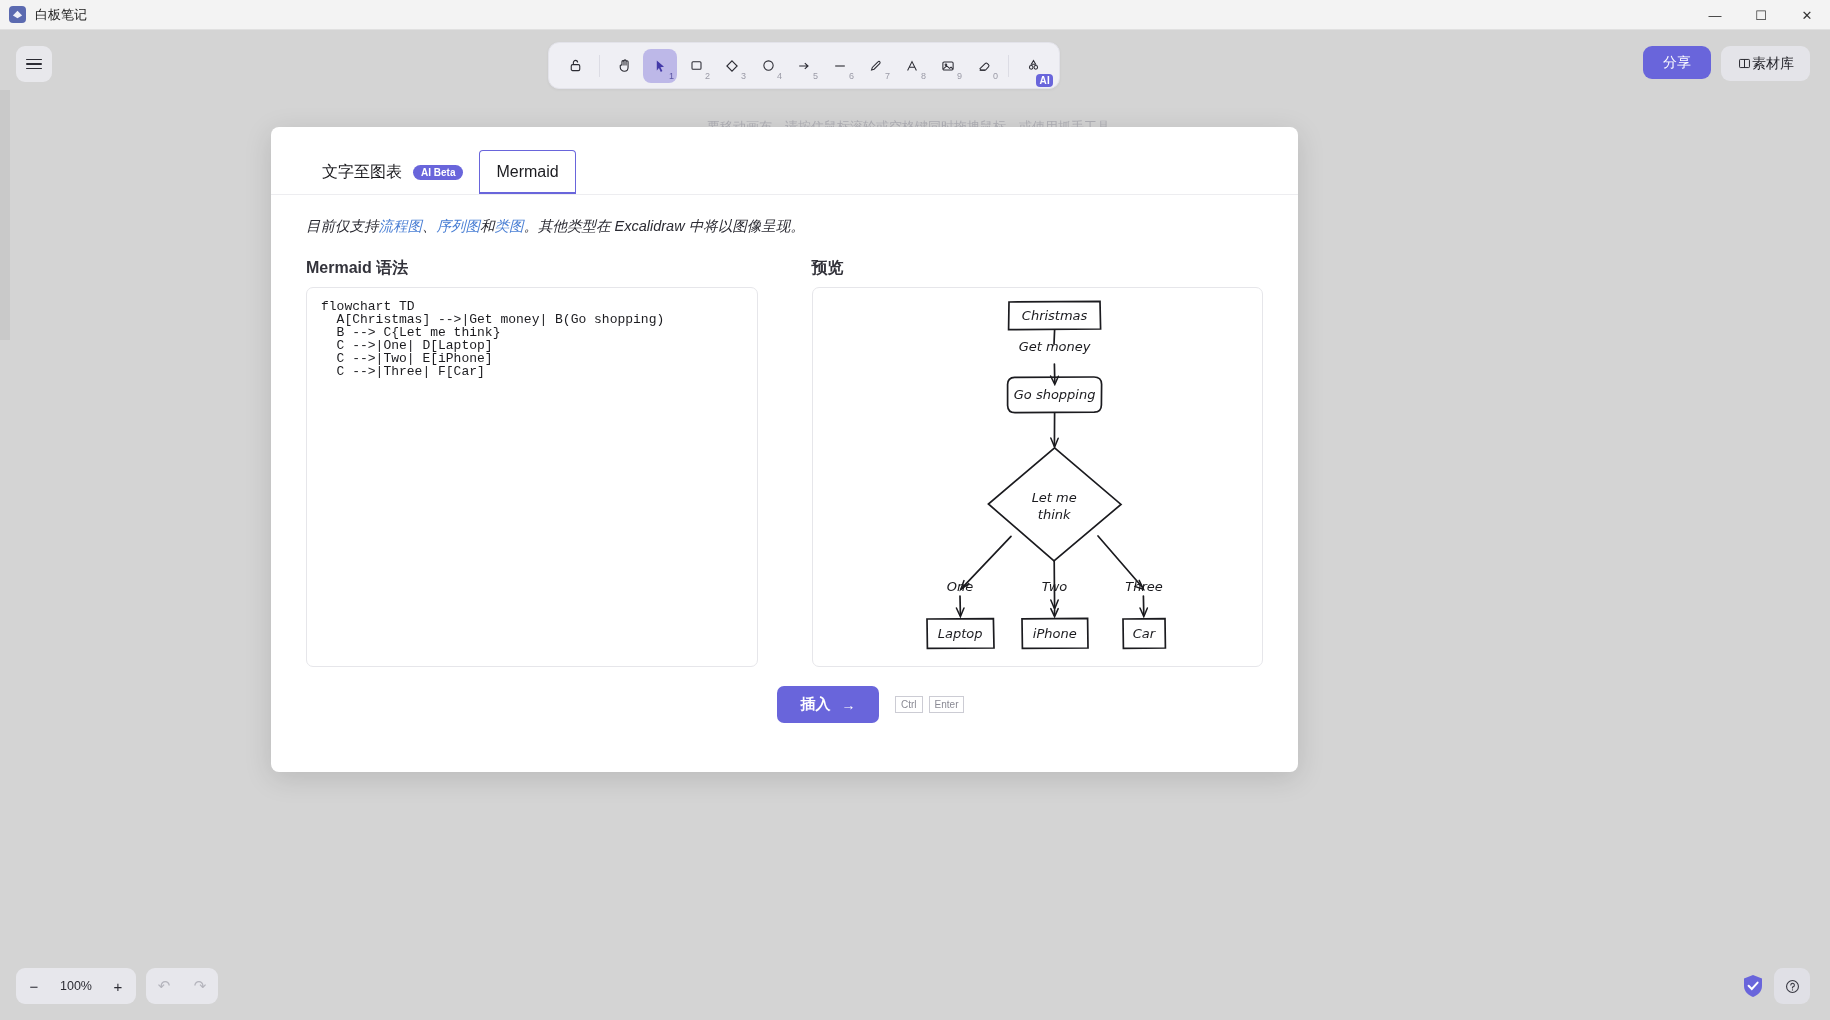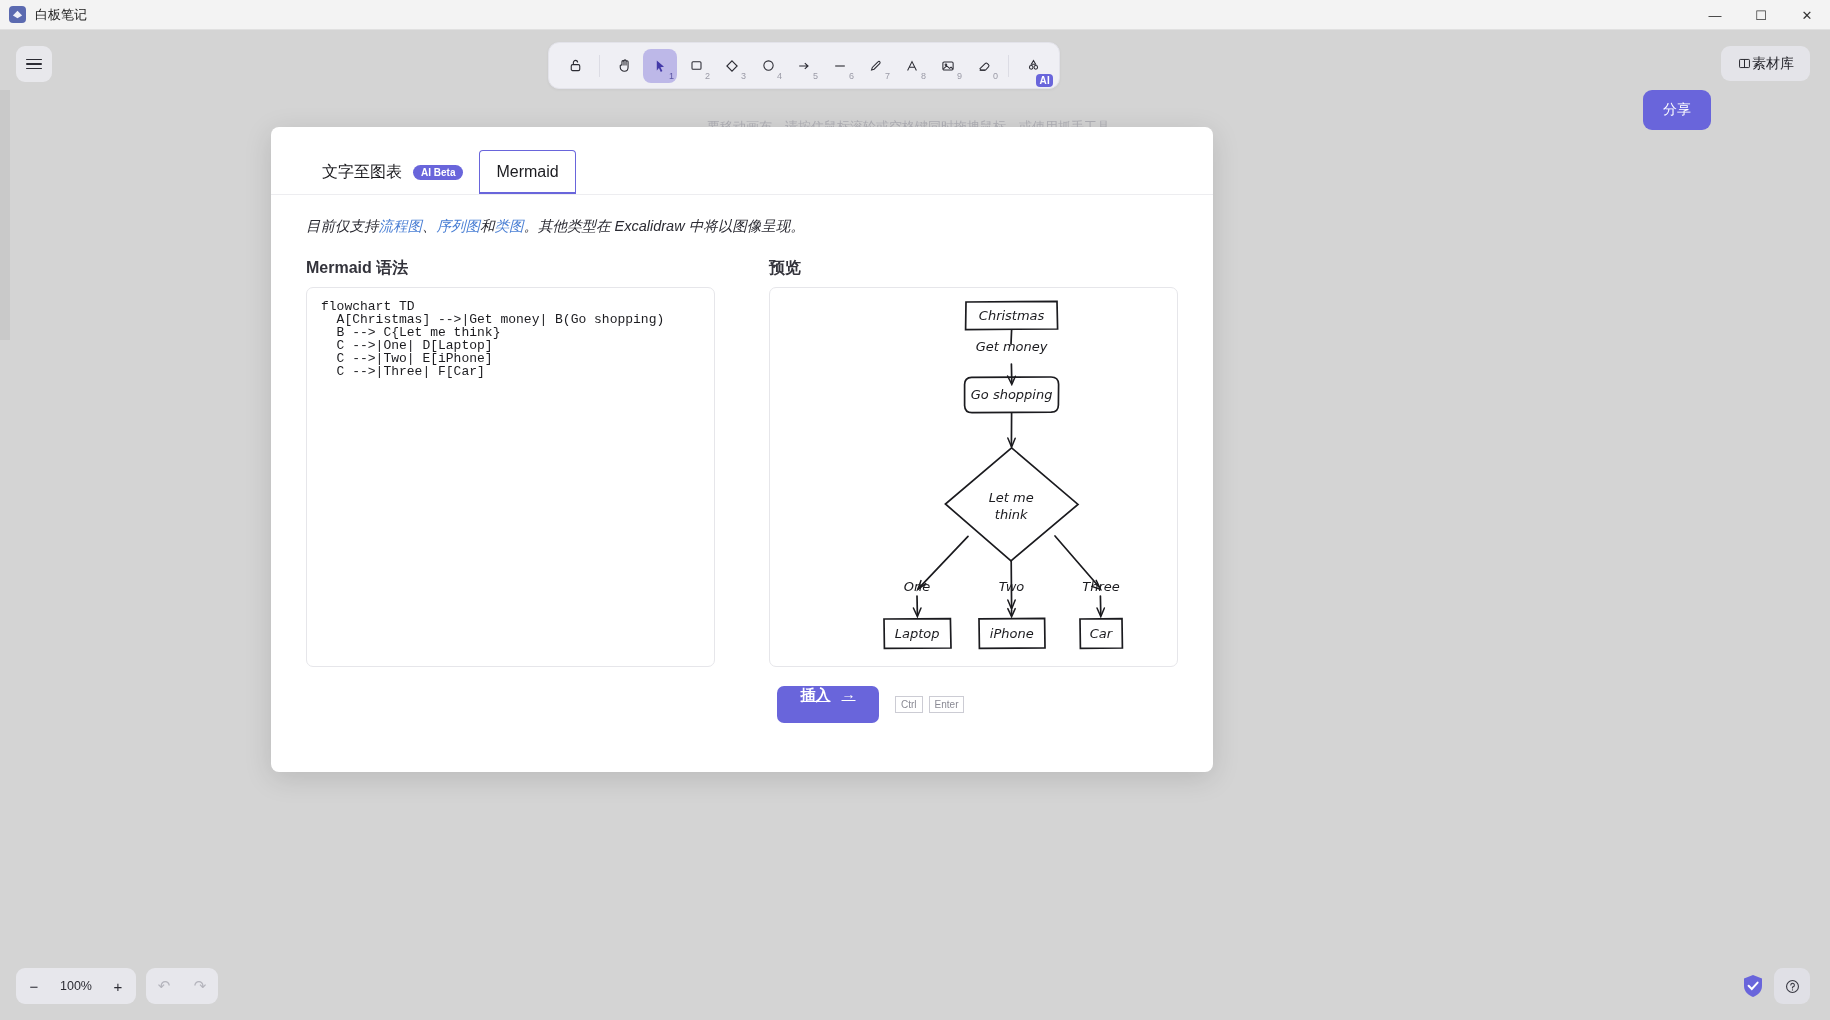--- a/index.html
+++ b/index.html
@@ -91,33 +91,33 @@
 
   .hint {
     position: absolute; top: 88px; left: 0; width: 1830px;
     text-align: center; font-size: 13px; color: #b0b0b6;
   }
 
   
   .topright { position: absolute; right: 20px; top: 16px; display: flex; gap: 10px; }
   .btn-share {
     background: #6965db; color: #fff; font-size: 14px;
-    border-radius: 9px; padding: 0 20px; height: 40px;
-    display: flex; align-items: center; margin-top: 44px;
+    border-radius: 9px; padding: 0 20px; height: 33px;
+    display: flex; align-items: center;
   }
   .btn-library {
     background: #e4e4e9; color: #23232a; font-size: 14px;
     border-radius: 9px; padding: 0 16px; height: 35px;
     display: flex; align-items: center; 
   }
 
   
   .dialog {
     position: absolute; left: 271px; top: 97px;
-    width: 942px; height: 645px;
+    width: 1027px; height: 645px;
     background: #fff; border-radius: 8px;
     box-shadow: 0 6px 28px rgba(0,0,0,.13);
     overflow: hidden;
   }
   .tabs {
     height: 68px; display: flex; align-items: flex-end;
     padding-left: 35px;
     border-bottom: 1px solid #ededf0;
   }
   .tab {
@@ -161,21 +161,21 @@
   
   .preview-box { position: relative; overflow: hidden; }
   .preview-svg { position: absolute; left: 0; top: 0; }
 
   
   .dlg-footer { display: flex; align-items: center; gap: 16px; padding: 19px 0 0 506px; }
   .btn-insert {
     background: #6965db; color: #fff;
     font-size: 15px; font-weight: bold;
     height: 37px; width: 102px; border-radius: 7px;
-    display: flex; justify-content: center; gap: 11px; text-decoration: underline;
+    display: flex; align-items: center; justify-content: center; gap: 11px;
   }
   .btn-insert .arr { font-weight: normal; font-size: 14px; }
   .keys { display: flex; gap: 6px; }
   .key {
     border: 1px solid #ccccd4; border-radius: 0;
     font-size: 10px; color: #8a8a94;
     padding: 2px 5px; background: #fff;
   }
 
   

